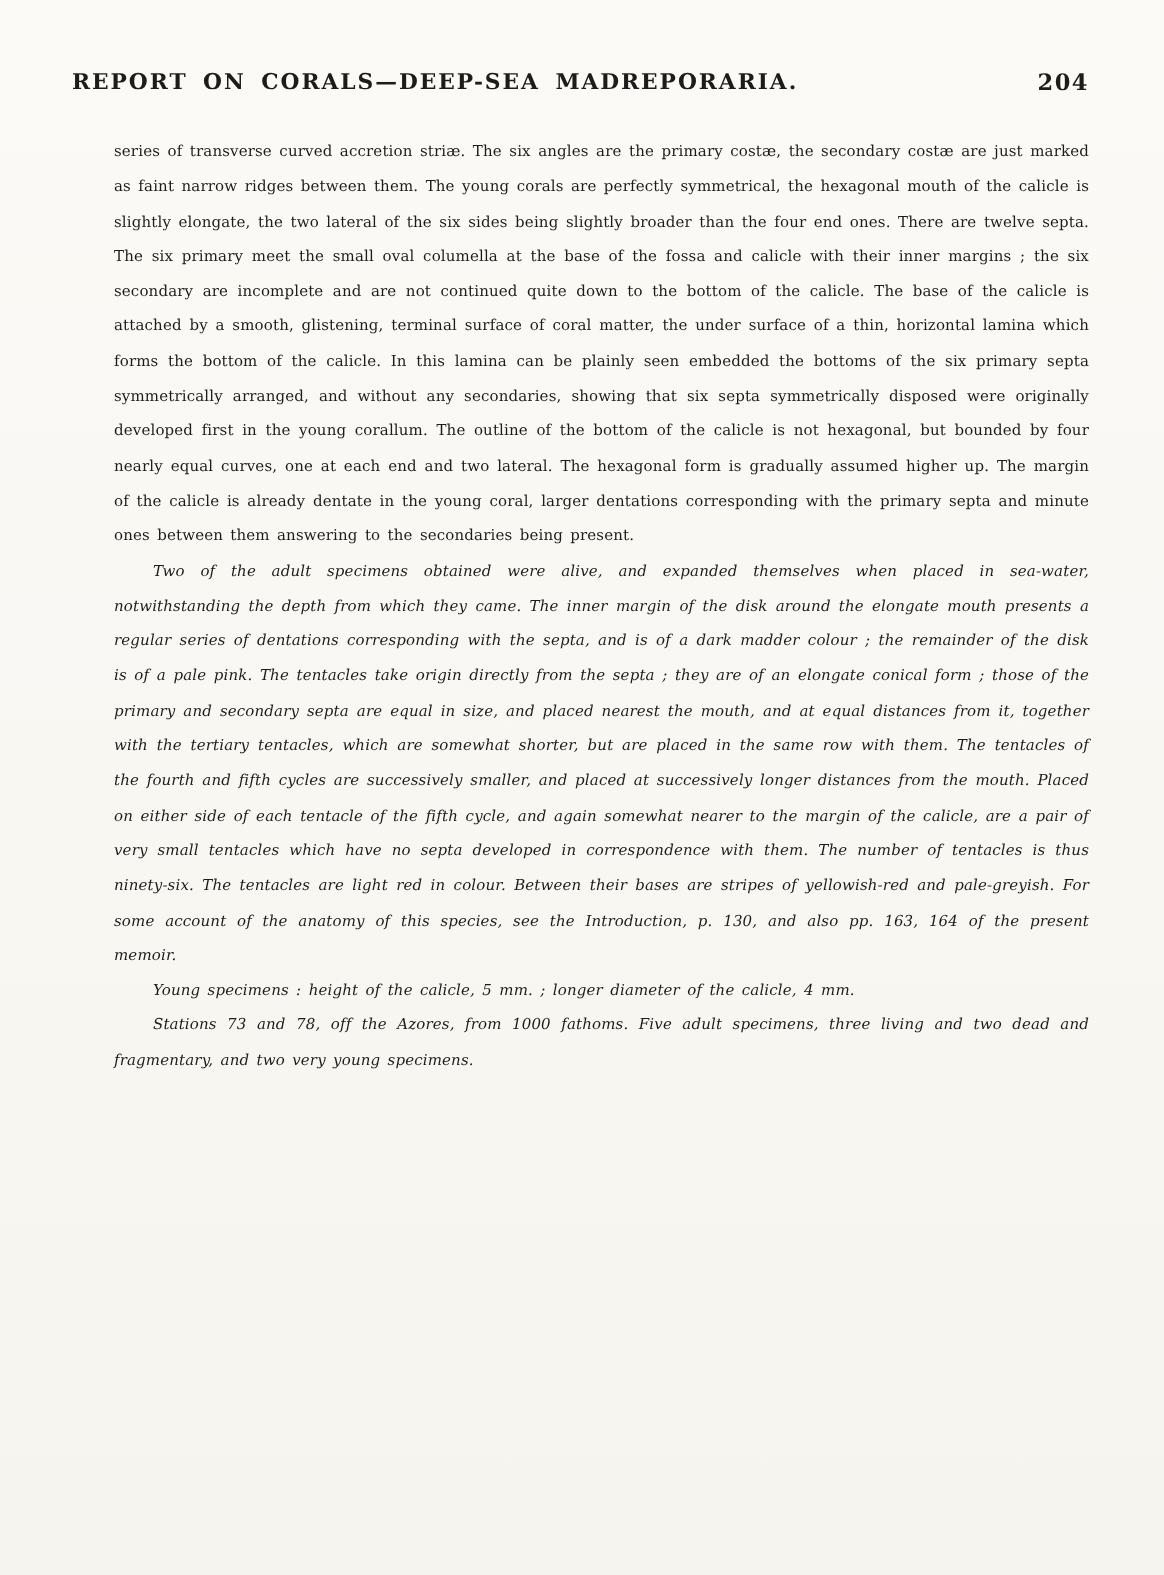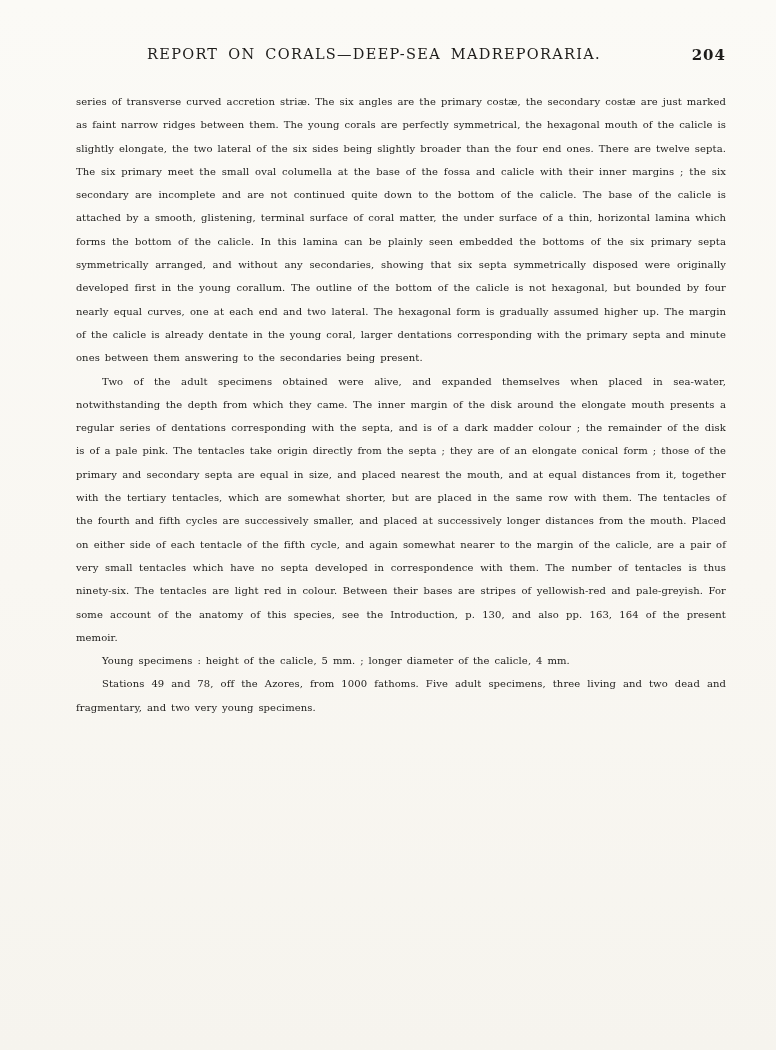--- a/index.html
+++ b/index.html
@@ -19,23 +19,23 @@
     color: #1d1c1a;
     overflow: hidden;
   }
   .page-header {
     position: relative;
     height: 22px;
     margin-bottom: 22px;
   }
   .running-title {
     display: block;
-    text-align: center;
+    text-align: left;
     font-size: 14.5px;
-    font-weight: 400;
+    font-weight: 700;
     letter-spacing: 1.3px;
     word-spacing: 4px;
     white-space: nowrap;
     padding-right: 26px; 
   }
   .page-number {
     position: absolute;
     right: 0;
     top: 0;
     font-size: 15px;
@@ -48,32 +48,33 @@
     text-align: justify;
     word-spacing: 1.6px;
     letter-spacing: 0.1px;
     margin-left: 28px;
   }
   .body-text p {
     margin: 0;
   }
   .body-text p.indent {
     text-indent: 26px;
+    font-style: italic;
   }
 </style>
 </head>
 <body>
 
 <div class="scan-page">
 
   <div class="page-header">
     <span class="running-title">REPORT ON CORALS—DEEP-SEA MADREPORARIA.</span>
     <span class="page-number">204</span>
   </div>
 
   <div class="body-text">
     <p>series of transverse curved accretion striæ.  The six angles are the primary costæ, the secondary costæ are just marked as faint narrow ridges between them.  The young corals are perfectly symmetrical, the hexagonal mouth of the calicle is slightly elongate, the two lateral of the six sides being slightly broader than the four end ones.  There are twelve septa.  The six primary meet the small oval columella at the base of the fossa and calicle with their inner margins&nbsp;; the six secondary are incomplete and are not continued quite down to the bottom of the calicle.  The base of the calicle is attached by a smooth, glistening, terminal surface of coral matter, the under surface of a thin, horizontal lamina which forms the bottom of the calicle.  In this lamina can be plainly seen embedded the bottoms of the six primary septa symmetrically arranged, and without any secondaries, showing that six septa symmetrically disposed were originally developed first in the young corallum.  The outline of the bottom of the calicle is not hexagonal, but bounded by four nearly equal curves, one at each end and two lateral.  The hexagonal form is gradually assumed higher up.  The margin of the calicle is already dentate in the young coral, larger dentations corresponding with the primary septa and minute ones between them answering to the secondaries being present.</p>
     <p class="indent">Two of the adult specimens obtained were alive, and expanded themselves when placed in sea-water, notwithstanding the depth from which they came.  The inner margin of the disk around the elongate mouth presents a regular series of dentations corresponding with the septa, and is of a dark madder colour&nbsp;; the remainder of the disk is of a pale pink.  The tentacles take origin directly from the septa&nbsp;; they are of an elongate conical form&nbsp;; those of the primary and secondary septa are equal in size, and placed nearest the mouth, and at equal distances from it, together with the tertiary tentacles, which are somewhat shorter, but are placed in the same row with them.  The tentacles of the fourth and fifth cycles are successively smaller, and placed at successively longer distances from the mouth.  Placed on either side of each tentacle of the fifth cycle, and again somewhat nearer to the margin of the calicle, are a pair of very small tentacles which have no septa developed in correspondence with them.  The number of tentacles is thus ninety-six.  The tentacles are light red in colour.  Between their bases are stripes of yellowish-red and pale-greyish.  For some account of the anatomy of this species, see the Introduction, p. 130, and also pp. 163, 164 of the present memoir.</p>
     <p class="indent">Young specimens&nbsp;:  height of the calicle, 5 mm.&nbsp;;  longer diameter of the calicle, 4 mm.</p>
-    <p class="indent">Stations 49 and 78, off the Azores, from 1000 fathoms.  Five adult specimens, three living and two dead and fragmentary, and two very young specimens.</p>
+    <p class="indent">Stations 73 and 78, off the Azores, from 1000 fathoms.  Five adult specimens, three living and two dead and fragmentary, and two very young specimens.</p>
   </div>
 
 </div>
 
 </body></html>

